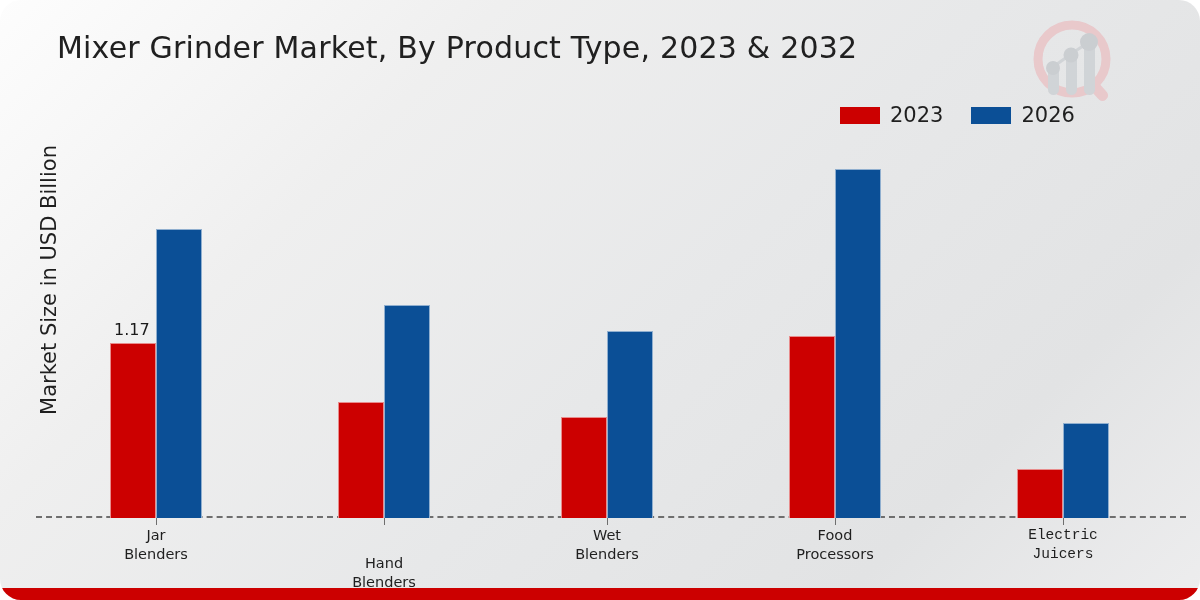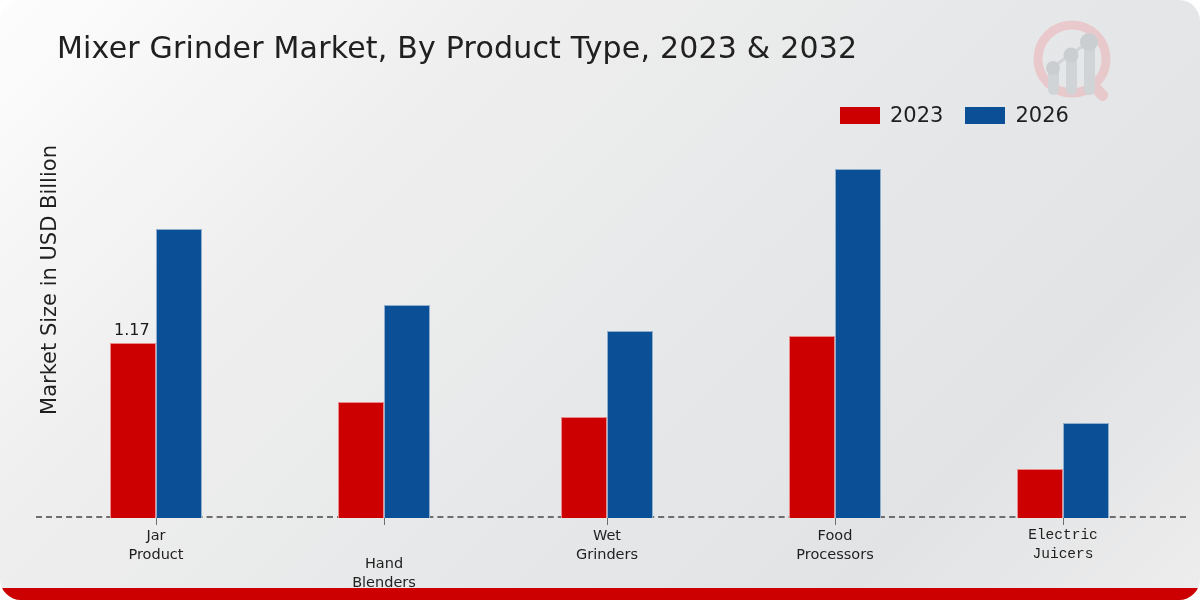--- a/index.html
+++ b/index.html
@@ -45,21 +45,21 @@
     white-space: nowrap;
   }
 
   
   #legend {
     position: absolute;
     left: 840px;
     top: 103px;
     display: flex;
     align-items: center;
-    gap: 22px;
+    gap: 28px;
   }
   .legend-item {
     display: flex;
     align-items: center;
     gap: 10px;
   }
   .legend-swatch {
     width: 40px;
     height: 17px;
     display: block;
@@ -192,41 +192,41 @@
     <div id="baseline"></div>
 
     <div class="group" style="left:74px;">
       <div class="bars">
         <div class="bar bar-2023" style="height: 174.6px; background: rgb(204, 0, 0);"></div>
         <div class="bar bar-2032" style="height: 289.508px; background: rgb(11, 79, 150);"></div>
       </div>
       <div class="bar-value" style="left: 4px; bottom: 178.6px;">1.17</div>
       <div class="tick" style="left: 46px;"></div>
       <div class="cat-label" style="left: -14px; width: 120px;">Jar
-Product</div>
+Blenders</div>
     </div>
 
     <div class="group" style="left:302px;">
       <div class="bars">
         <div class="bar bar-2023" style="height: 116.4px; background: rgb(204, 0, 0);"></div>
         <div class="bar bar-2032" style="height: 213.4px; background: rgb(11, 79, 150);"></div>
       </div>
       <div class="tick" style="left: 46px;"></div>
       <div class="cat-label" style="left: -14px; width: 120px; margin-top: 28px;">Hand
 Blenders</div>
     </div>
 
     <div class="group" style="left:525px;">
       <div class="bars">
         <div class="bar bar-2023" style="height: 101.477px; background: rgb(204, 0, 0);"></div>
         <div class="bar bar-2032" style="height: 186.538px; background: rgb(11, 79, 150);"></div>
       </div>
       <div class="tick" style="left: 46px;"></div>
       <div class="cat-label" style="left: -14px; width: 120px;">Wet
-Grinders</div>
+Blenders</div>
     </div>
 
     <div class="group" style="left:753px;">
       <div class="bars">
         <div class="bar bar-2023" style="height: 182.062px; background: rgb(204, 0, 0);"></div>
         <div class="bar bar-2032" style="height: 349.2px; background: rgb(11, 79, 150);"></div>
       </div>
       <div class="tick" style="left: 46px;"></div>
       <div class="cat-label" style="left: -14px; width: 120px;">Food
 Processors</div>

